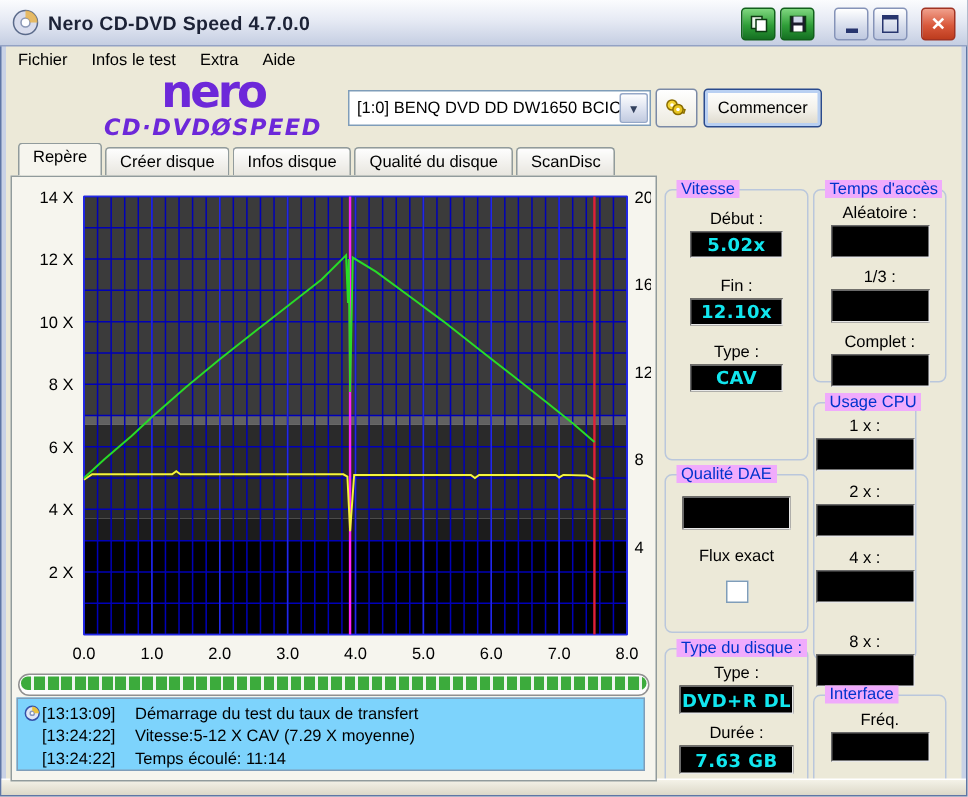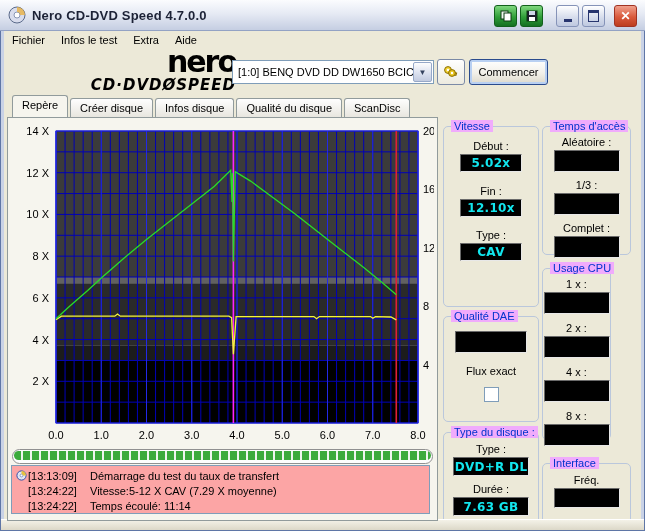--- a/index.html
+++ b/index.html
@@ -17,21 +17,21 @@
   .tbtn.green{border:1px solid #12601c;background:linear-gradient(#7fd77f,#2f9e38 55%,#157022);}
   .tbtn.close{border:1px solid #a03222;background:linear-gradient(#f0a08c,#d9593c 55%,#bd3c1e);
               color:#fff;font-weight:bold;font-size:12px;margin-left:6px;}
   .tbtn.gap{margin-left:10px;}
   .glyph-min{width:8px;height:3px;background:#27356e;margin-top:9px;}
   .glyph-max{width:9px;height:8px;border:1px solid #27356e;border-top:3px solid #27356e;}
   
   .menubar{position:absolute;left:4px;top:31px;width:637px;height:18px;display:flex;align-items:center;font-size:11px;color:#000;}
   .menu-item{padding:1px 8px;cursor:default;}
   
-  .logo{position:absolute;left:48px;top:47px;width:188px;text-align:right;color:#000000;line-height:1;}
+  .logo{position:absolute;left:48px;top:47px;width:188px;text-align:center;color:#6d28d9;line-height:1;}
   .logo .l1{font-size:30px;font-weight:900;letter-spacing:-2px;font-family:"DejaVu Sans",sans-serif;}
   .logo .l2{font-size:15px;font-weight:bold;font-style:italic;letter-spacing:1px;margin-top:1px;font-family:"DejaVu Sans",sans-serif;}
   .combo{position:absolute;left:232px;top:60px;width:200px;height:22px;background:#fff;border:1px solid #7f9db9;
          display:flex;align-items:center;font-size:11px;}
   .combo .val{flex:1;padding-left:5px;white-space:nowrap;overflow:hidden;}
   .combo .drop{width:17px;height:18px;margin-right:1px;border:1px solid #96a8c8;border-radius:2px;
                background:linear-gradient(#fdfdfe,#d9dfee 60%,#c2cbe0);display:flex;align-items:center;justify-content:center;
                font-size:8px;color:#33415e;}
   .btn{position:absolute;height:24px;border:1px solid #7b8aa6;border-radius:3px;font-size:11px;color:#000;
        background:linear-gradient(#ffffff,#f2f0e9 55%,#dcd8cb);display:flex;align-items:center;justify-content:center;cursor:pointer;}
@@ -44,21 +44,21 @@
        background:linear-gradient(#fefefe,#e8e6df);margin-right:2px;cursor:pointer;height:13px;}
   .tab.active{background:#f6f5ee;height:16px;position:relative;z-index:3;font-weight:normal;}
   .tabpanel{position:absolute;left:7px;top:117px;width:429px;height:402px;background:#f6f5ee;border:1px solid #919b9c;z-index:2;}
   
   #chart{position:absolute;left:2px;top:7px;}
   #chart text.axis{font-family:"Liberation Sans",sans-serif;font-size:11px;fill:#000;}
   
   .progress{position:absolute;left:4px;top:331px;width:417px;height:11px;border:1px solid #909090;border-radius:8px;
             background:#fdfdfd;padding:1px;}
   .progress .fill{height:9px;border-radius:6px;background:repeating-linear-gradient(90deg,#3cab3c 0 7px,#eef5ee 7px 9px);}
-  .log{position:absolute;left:3px;top:347px;width:419px;height:49px;background:#fca5a5;border:1px solid #7f9db9;
+  .log{position:absolute;left:3px;top:347px;width:419px;height:49px;background:#7dd3fc;border:1px solid #7f9db9;
        font-size:11px;color:#000;padding:2px 0 0 2px;box-sizing:border-box;}
   .log-row{display:flex;align-items:center;height:15px;white-space:nowrap;}
   .log-ic{width:14px;display:flex;justify-content:center;}
   .log-time{width:62px;}
   
   .group{position:absolute;border:1px solid #bac7dc;border-radius:5px;box-sizing:border-box;}
   .gtitle{position:absolute;top:-7px;left:7px;background:#f0abfc;padding:0 3px;color:#0033cc;font-size:11px;white-space:nowrap;}
   .fld{display:flex;flex-direction:column;align-items:center;}
   .flabel{font-size:11px;color:#000;margin-bottom:2px;white-space:nowrap;}
   .lcd{background:#000;border-top:1px solid #6a6a6a;border-left:1px solid #6a6a6a;border-right:1px solid #e8e8e8;border-bottom:1px solid #e8e8e8;
@@ -313,21 +313,21 @@
       <div class="lcd" style="width:64px;height:20px;"></div>
       </div>
     <div class="fld" style="margin-top:8px;">
         <span class="flabel">2 x :</span>
       <div class="lcd" style="width:64px;height:20px;"></div>
       </div>
     <div class="fld" style="margin-top:8px;">
         <span class="flabel">4 x :</span>
       <div class="lcd" style="width:64px;height:20px;"></div>
       </div>
-    <div class="fld" style="margin-top:8px;text-align:center;">
+    <div class="fld" style="margin-top:20px;text-align:center;">
         <span class="flabel">8 x :</span>
       <div class="lcd" style="width:64px;height:20px;"></div>
       </div>
   </div>
 
   <div class="group" style="left:443px;top:316px;width:96px;height:106px;">
     <span class="gtitle">Qualité DAE</span>
     <div class="fld" style="margin-top:14px;">
       <div class="lcd" style="width:70px;height:20px;"></div>
       </div>

